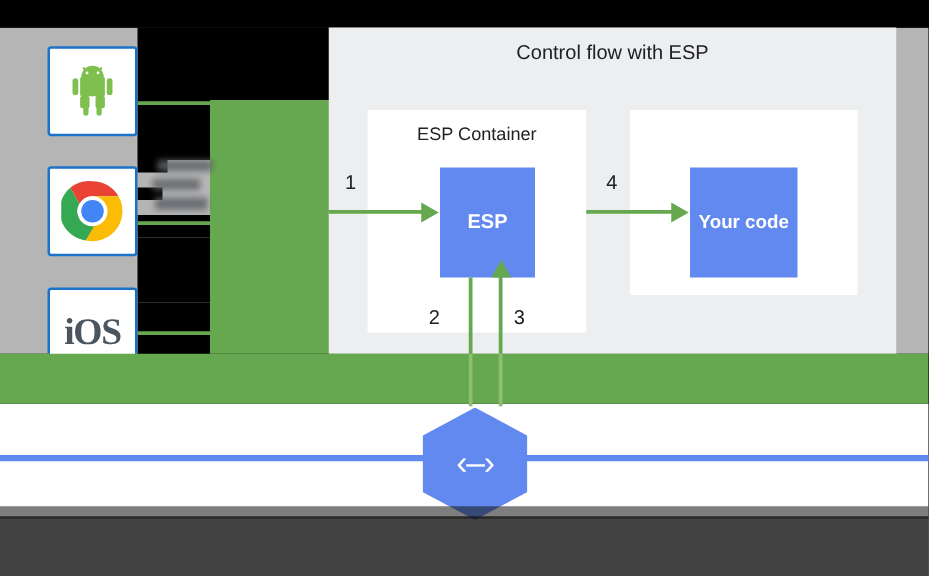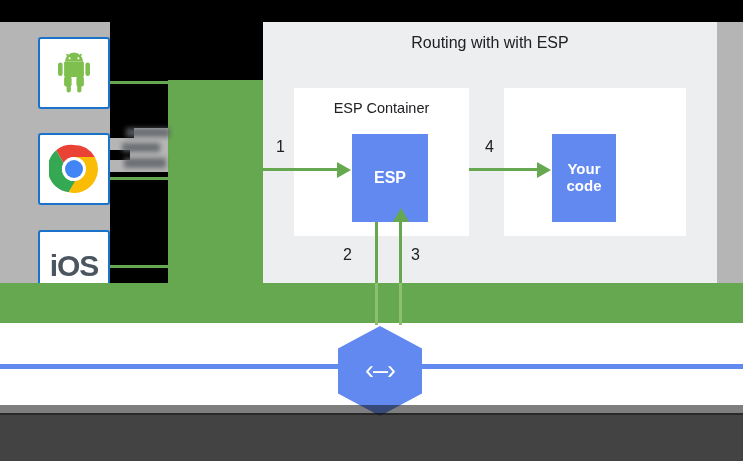--- a/index.html
+++ b/index.html
@@ -59,21 +59,21 @@
     box-sizing: border-box;
     display: flex;
     align-items: center;
     justify-content: center;
   }
   #card-android { left: 38px; top: 37px; width: 72px; height: 72px; }
   #card-chrome  { left: 38px; top: 133px; width: 72px; height: 72px; }
   #card-ios     { left: 38px; top: 230px; width: 72px; height: 72px; }
 
   .ios-text {
-    font-family: Liberation Sans, sans-serif;
+    font-family: Liberation Serif, serif;
     font-size: 30px;
     font-weight: bold;
     color: #4a5560;
     letter-spacing: -1px;
   }
 
   
   .stub {
     position: absolute;
     height: 3px;
@@ -93,21 +93,21 @@
     width: 454px;
     text-align: center;
     font-size: 16px;
     color: #202124;
   }
 
   .container-box {
     position: absolute;
     background: #ffffff;
   }
-  #esp-container  { left: 31px; top: 66px; width: 175px; height: 148px; }
+  #esp-container  { left: 31px; top: 66px; width: 175px; height: 178px; }
   #your-container { left: 241px; top: 66px; width: 182px; height: 148px; }
 
   .container-label {
     position: absolute;
     top: 12px;
     width: 100%;
     text-align: center;
     font-size: 14.5px;
     color: #202124;
   }
@@ -117,21 +117,21 @@
     background: #6189ef;
     color: #ffffff;
     font-weight: bold;
     display: flex;
     align-items: center;
     justify-content: center;
     text-align: center;
     line-height: 1.12;
   }
   #esp-box  { left: 58px; top: 46px; width: 76px; height: 88px; font-size: 16px; }
-  #code-box { left: 48px; top: 46px; width: 64px; height: 88px; font-size: 15px; }
+  #code-box { left: 48px; top: 46px; width: 86px; height: 88px; font-size: 15px; }
 
   
   .arrow-line-h {
     position: absolute;
     height: 3px;
     background: #66a84f;
   }
   .arrow-line-v {
     position: absolute;
     width: 3px;
@@ -281,21 +281,21 @@
       <circle cx="50" cy="50" r="24" fill="#ffffff"></circle>
       <circle cx="50" cy="50" r="18" fill="#4285f4"></circle>
     </svg>
   </div>
 
   <div id="card-ios" class="device-card">
     <span class="ios-text">iOS</span>
   </div>
 
   <div id="panel">
-    <div id="panel-title">Routing with with ESP</div>
+    <div id="panel-title">Control flow with ESP</div>
 
     <div id="esp-container" class="container-box">
       <div class="container-label">ESP Container</div>
       <div id="esp-box" class="blue-box">ESP</div>
     </div>
 
     <div id="your-container" class="container-box">
       <div id="code-box" class="blue-box">Your code</div>
     </div>
 

